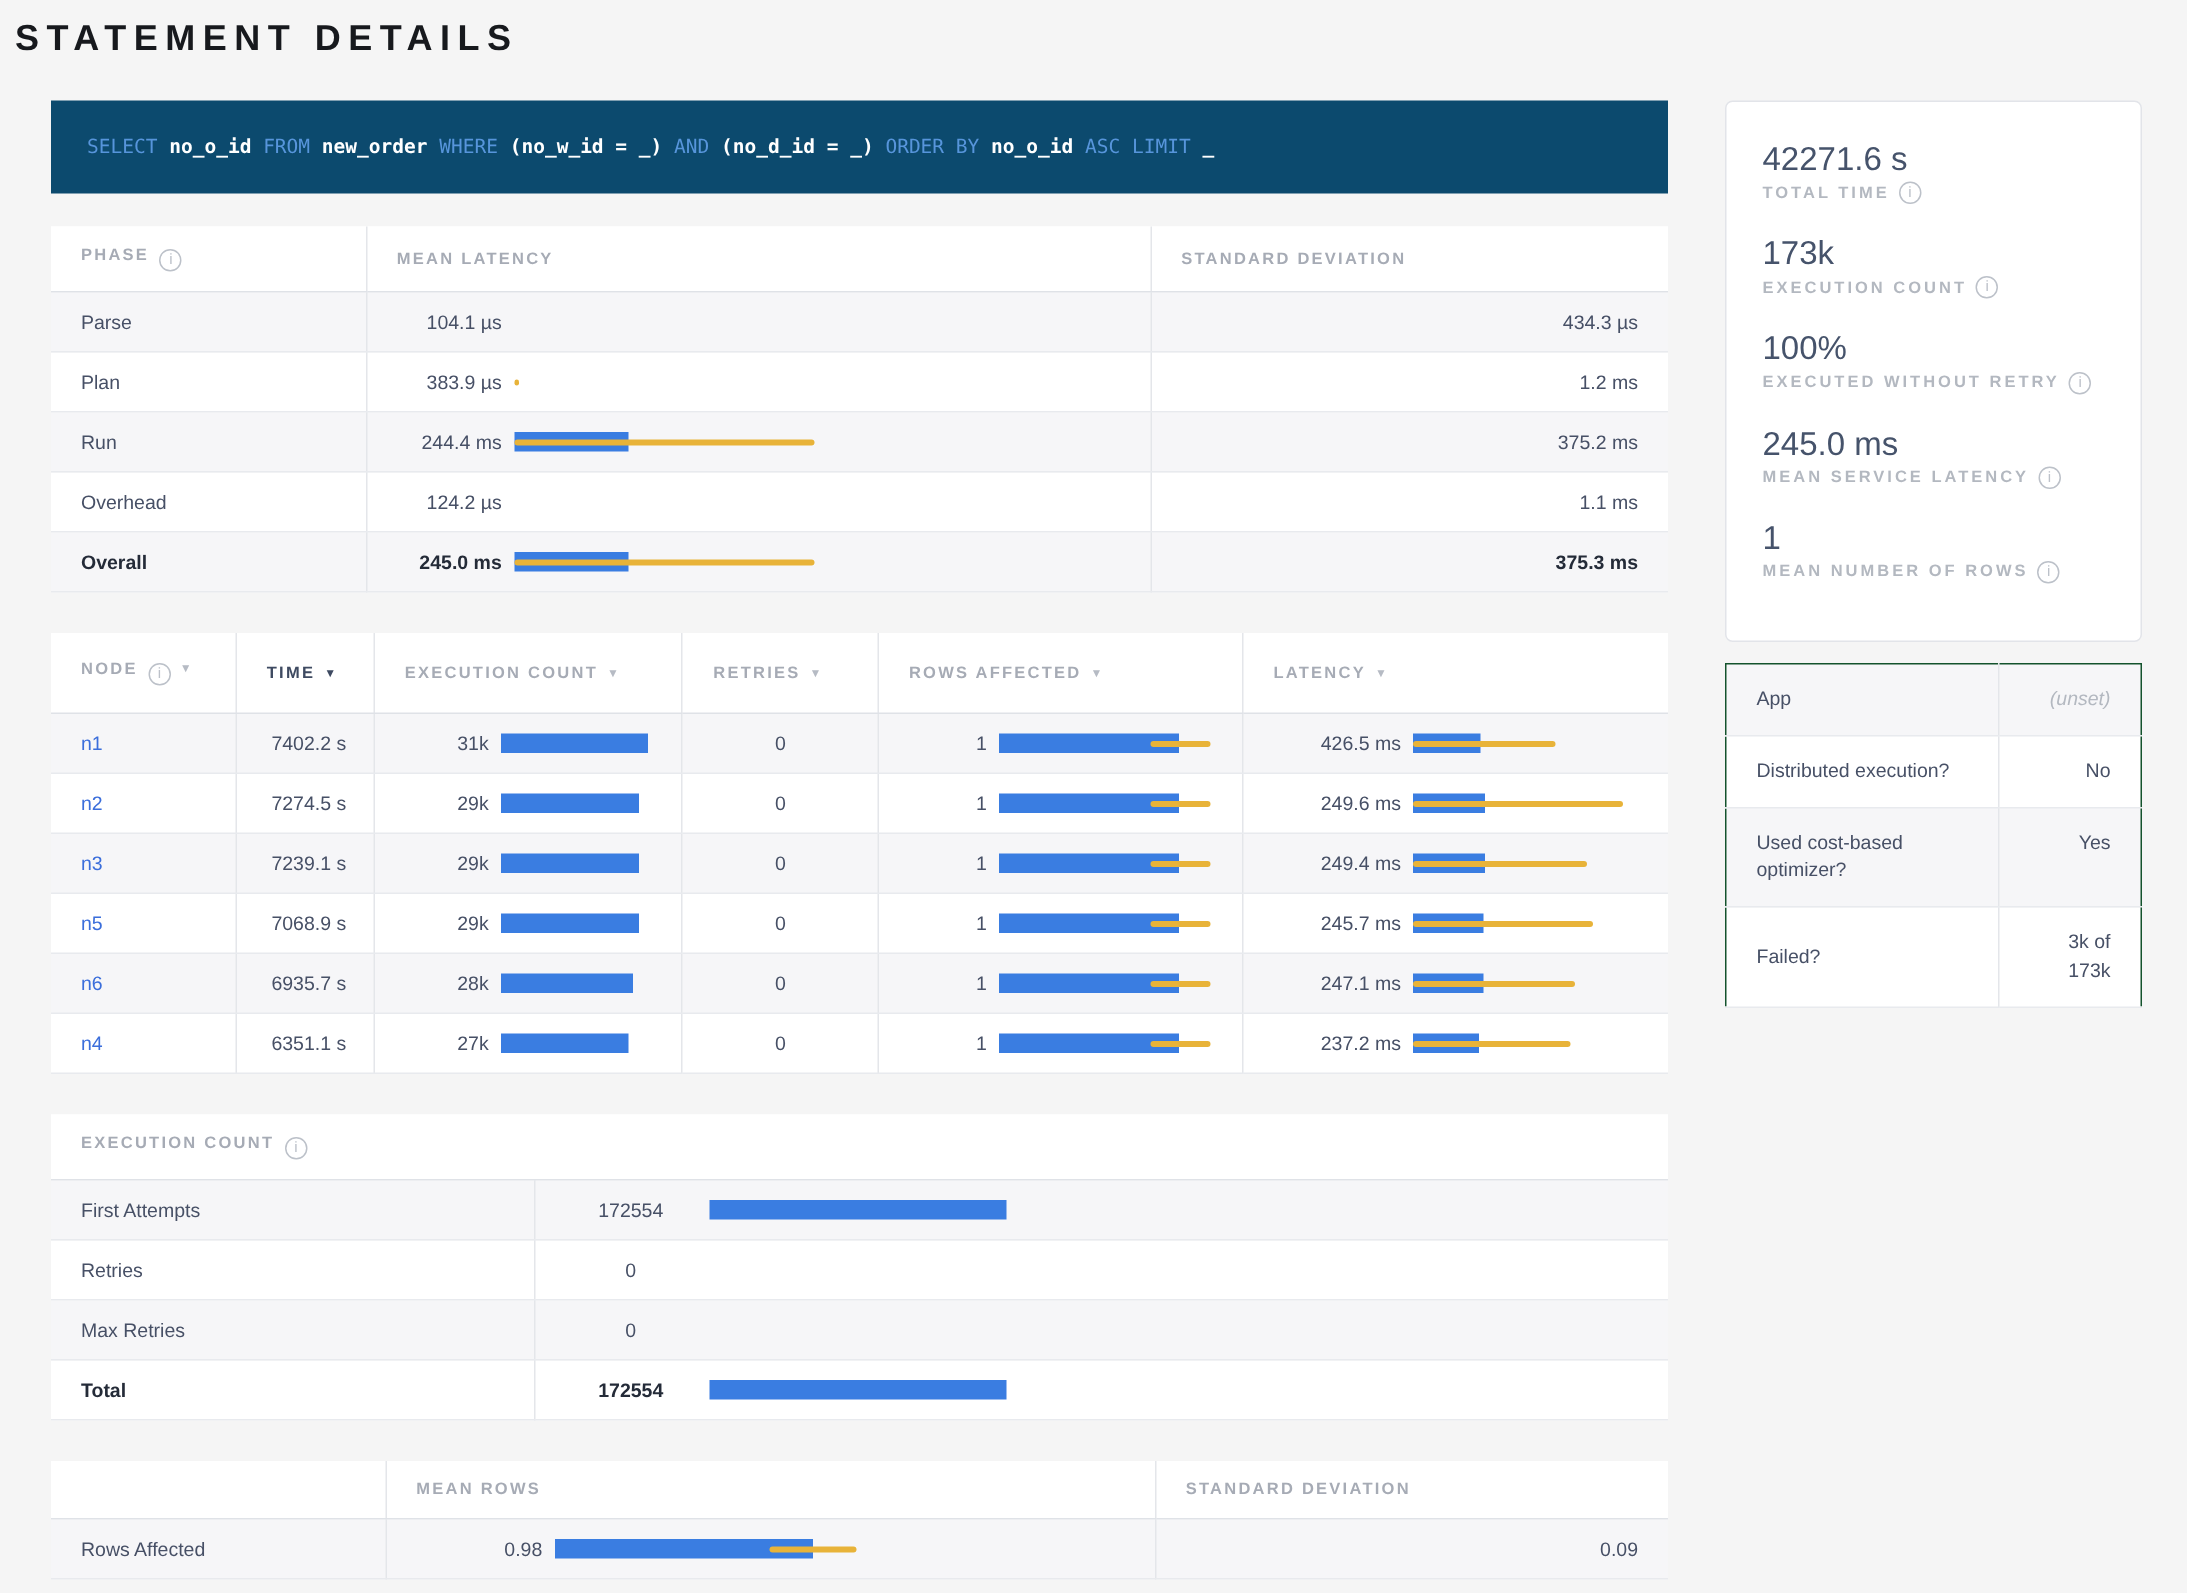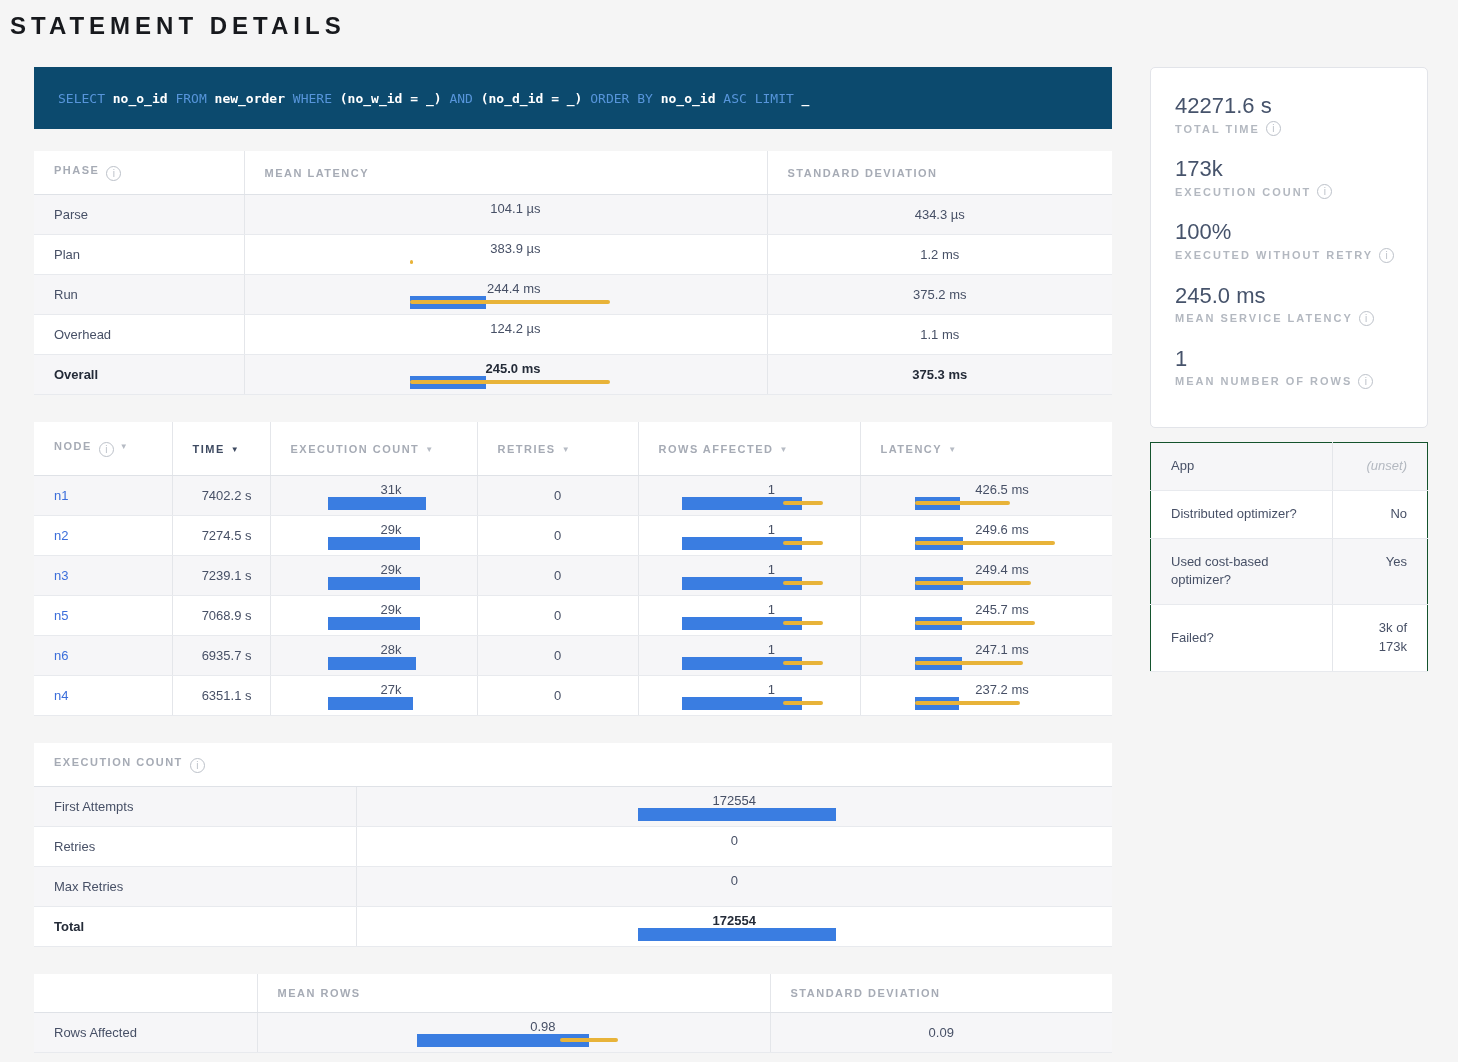--- a/index.html
+++ b/index.html
@@ -80,21 +80,21 @@
     color: #bcc1c9;
     font-size: 10px;
     font-weight: 400;
     letter-spacing: 0;
     margin-left: 7px;
     vertical-align: -3px;
     cursor: pointer;
   }
 
   
-  .cell-flex { display: flex; align-items: center; flex-direction: column; }
+  .cell-flex { display: flex; align-items: center; }
   .num-label { text-align: right; flex: none; }
   .w56 { width: 56px; } .w52 { width: 52px; } .w70 { width: 70px; }
   .w85 { width: 85px; } .w88 { width: 88px; text-align: center; } .w84 { width: 84px; }
   .bar {
     position: relative;
     height: 13px;
     flex: none;
     margin-left: 8px;
     display: inline-block;
   }
@@ -102,21 +102,21 @@
   .track150 { width: 150px; } .track200 { width: 200px; } .track202 { width: 202px; }
   .bar-blue {
     position: absolute; left: 0; top: 0; height: 13px;
     background: #3a7de1; z-index: 1;
   }
   .bar-dev {
     position: absolute; top: 4.5px; height: 4px;
     background: #e8b339; z-index: 2; border-radius: 2px;
   }
   .td-center { text-align: center; }
-  .td-right { text-align: center; }
+  .td-right { text-align: right; }
   .td-time { text-align: right; padding-right: 18px; }
 
   
   .phase-table col.c1 { width: 210px; }
   .phase-table col.c2 { width: 523px; }
   .node-table col.c1 { width: 138px; }
   .node-table col.c2 { width: 98px; }
   .node-table col.c3 { width: 207px; }
   .node-table col.c4 { width: 161px; }
   .node-table col.c5 { width: 222px; }
@@ -582,21 +582,21 @@
         </div>
       </div>
 
       <table class="app-table">
         <tbody>
           <tr>
             <td class="vline" style="width:182px;">App</td>
             <td class="val unset">(unset)</td>
           </tr>
           <tr>
-            <td class="vline">Distributed optimizer?</td>
+            <td class="vline">Distributed execution?</td>
             <td class="val">No</td>
           </tr>
           <tr>
             <td class="vline">Used cost-based optimizer?</td>
             <td class="val">Yes</td>
           </tr>
           <tr>
             <td class="vline">Failed?</td>
             <td class="val">3k of 173k</td>
           </tr>

